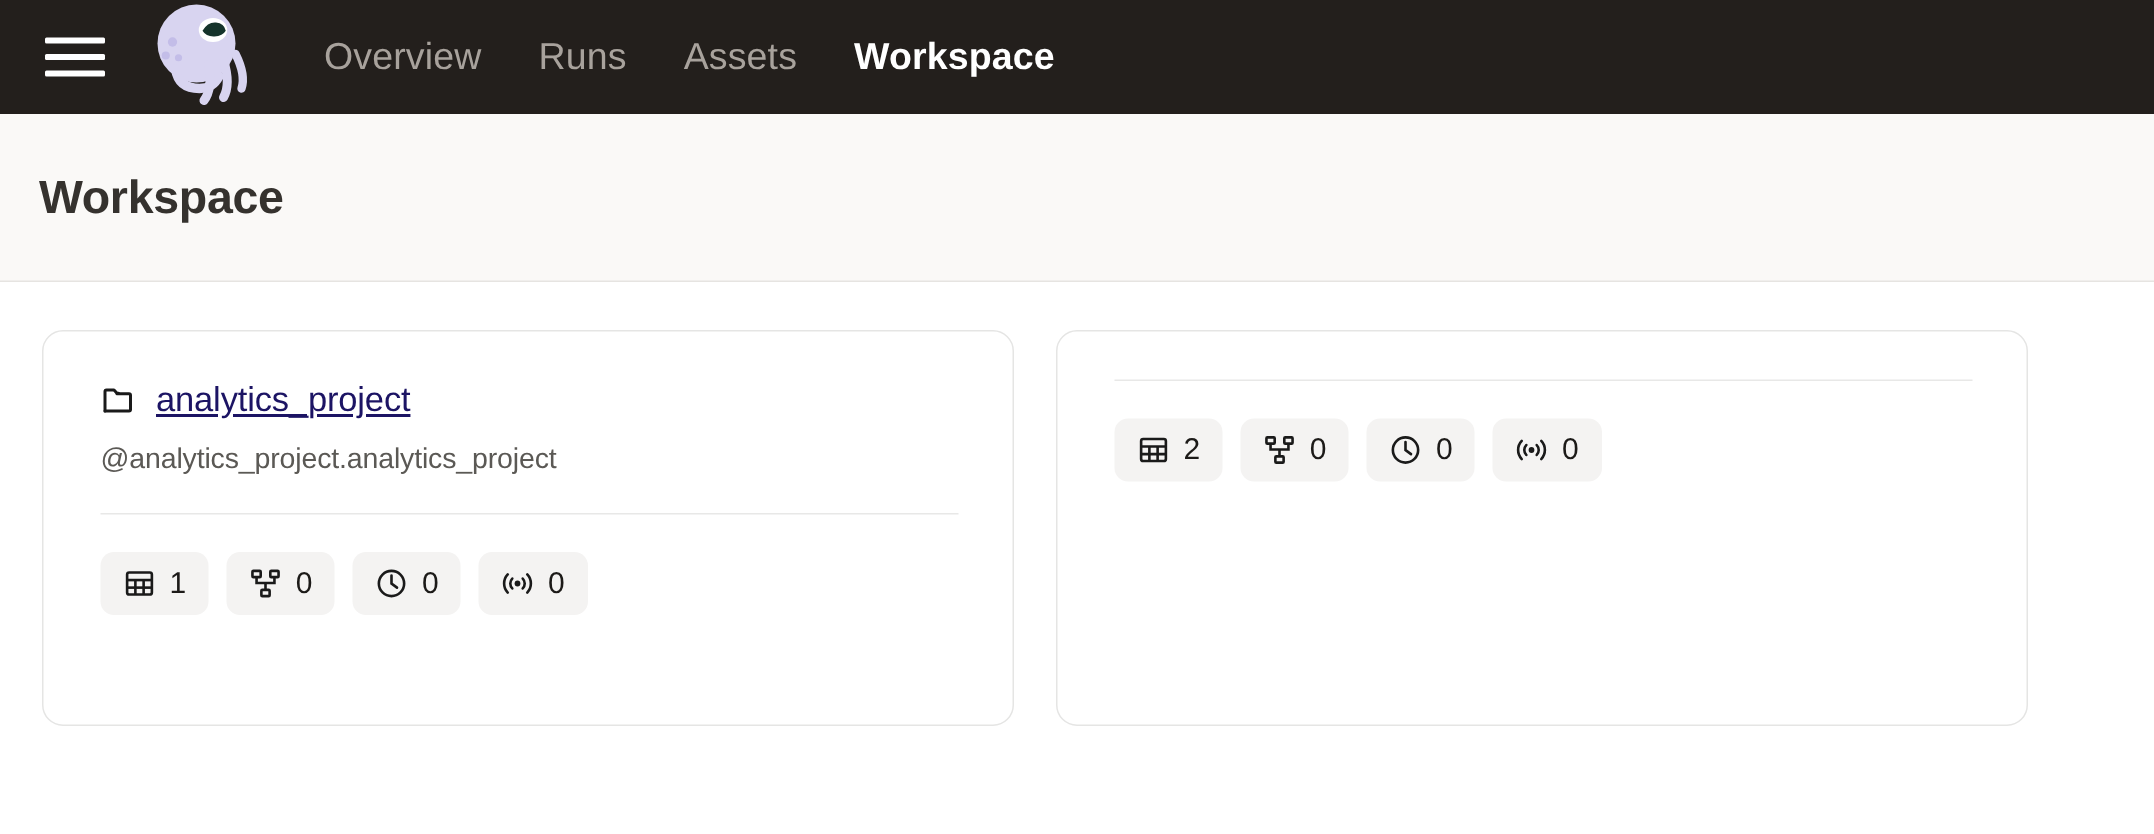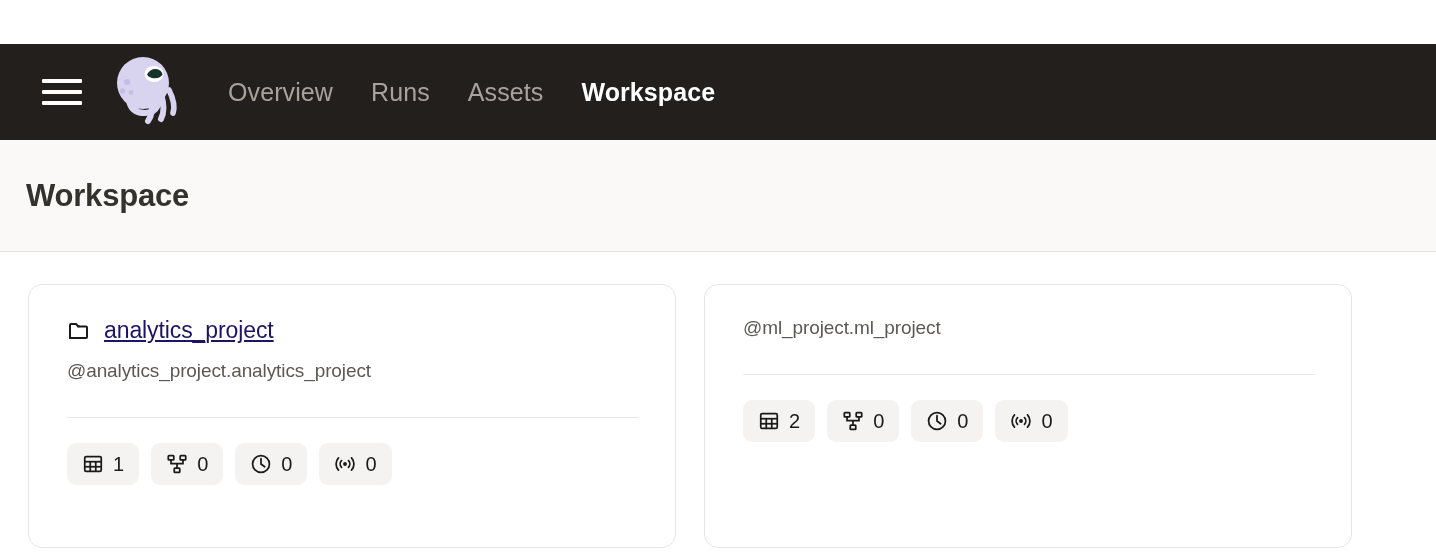--- a/index.html
+++ b/index.html
@@ -12,27 +12,26 @@
 
   body {
     font-family: "Liberation Sans", sans-serif;
     background: #ffffff;
     color: #1a1a1a;
     -webkit-font-smoothing: antialiased;
   }
 
   
   .topnav {
-    height: 96px;
+    height: 76px;
     background: #231f1c;
     display: flex;
     align-items: center;
-    padding-left: 40px;
+    padding-left: 28px;
     gap: 0;
-    margin-top: 44px;
   }
 
   .hamburger {
     width: 44px;
     height: 44px;
     display: flex;
     flex-direction: column;
     justify-content: center;
     align-items: center;
     gap: 7px;
@@ -137,21 +136,21 @@
     font-weight: 500;
     color: #1c1464;
     cursor: pointer;
     letter-spacing: -0.1px;
   }
 
   .card-subtitle {
     font-size: 19px;
     color: #5b5955;
     letter-spacing: -0.1px;
-    margin-bottom: 35px;
+    margin-bottom: 24px;
   }
 
   .card-divider {
     height: 1px;
     background: #e8e8e7;
     width: 572px;
     margin-bottom: 25px;
   }
 
   .stats-row {
@@ -291,21 +290,20 @@
           </svg>
         </span>
         <span class="stat-count">0</span>
       </div>
 
     </div>
   </div>
 
   <div class="project-card">
 
-    <div class="card-subtitle">@ml_project.ml_project</div>
 
     <div class="card-divider"></div>
 
     <div class="stats-row">
 
       <div class="stat-badge">
         <span>
           <svg class="stat-icon" viewBox="0 0 24 24" fill="none" stroke="currentColor" stroke-width="1.9" aria-hidden="true">
             <rect x="3" y="4" width="18" height="16" rx="1.5"></rect>
             <line x1="3" y1="9.5" x2="21" y2="9.5"></line>

